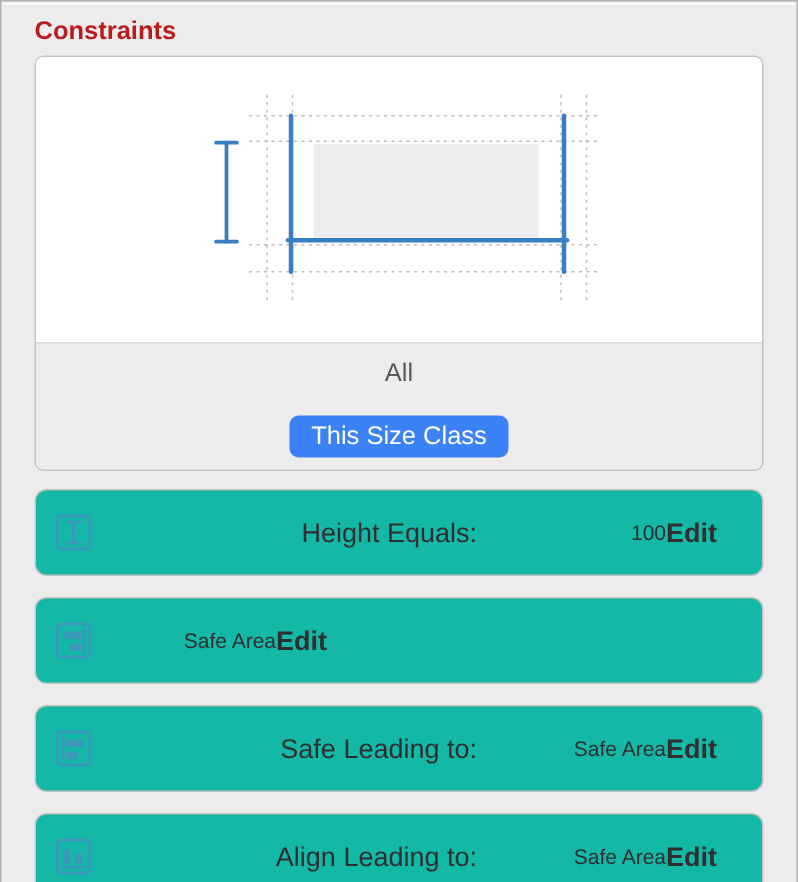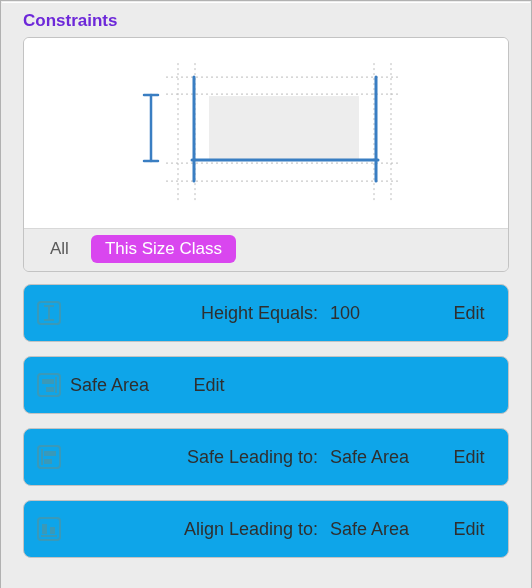--- a/index.html
+++ b/index.html
@@ -22,64 +22,65 @@
   .panel::before {
     content: "";
     position: absolute;
     left: 1px; right: 1px; top: 1px;
     height: 1px;
     background: #fff;
   }
   .section-title {
     font-size: 17px;
     font-weight: 700;
-    color: #6d28d9;
+    color: #b91c1c;
     padding: 10px 22px 6px;
   }
   .preview-wrap {
     margin: 0 22px 0 22px;
     border: 1px solid #c3c3c3;
     border-radius: 6px;
     overflow: hidden;
   }
   .preview {
     background: #fff;
     height: 190px;
     position: relative;
   }
   .filter-bar {
     display: flex;
     align-items: center;
     gap: 14px;
     padding: 6px 18px 8px;
     background: #ececec;
     border-top: 1px solid #d8d8d8;
+    flex-direction: column;
   }
   .tab {
     font-size: 17px;
     color: #5a5a5a;
     padding: 4px 8px;
     cursor: pointer;
   }
   .tab.active {
-    background: #d946ef;
+    background: #3b82f6;
     color: #fff;
     border-radius: 6px;
     padding: 4px 14px;
   }
   .constraint-list {
     padding: 12px 22px 0;
     display: flex;
     flex-direction: column;
     gap: 14px;
   }
   .constraint-row {
     display: flex;
     align-items: center;
-    background: #0ea5e9;
+    background: #14b8a6;
     border: 1px solid #c3c3c3;
     border-radius: 8px;
     height: 58px;
     padding: 0 14px 0 10px;
   }
   .row-icon {
     width: 30px;
     height: 30px;
     flex: 0 0 30px;
     display: flex;
@@ -88,30 +89,30 @@
   }
   .row-label {
     flex: 1;
     text-align: right;
     font-size: 18px;
     color: #2f2f2f;
     padding-right: 6px;
   }
   .row-value {
     flex: 0 0 120px;
+    text-align: right;
+    font-size: 14px;
+    color: #2f2f2f;
+    padding-left: 6px;
+  }
+  .row-edit {
+    flex: 0 0 50px;
     text-align: left;
     font-size: 18px;
-    color: #2f2f2f;
-    padding-left: 6px;
-  }
-  .row-edit {
-    flex: 0 0 50px;
-    text-align: center;
-    font-size: 18px;
-    font-weight: 400;
+    font-weight: 700;
     color: #2f2f2f;
     cursor: pointer;
   }
   
   .diag {
     position: absolute;
     left: 50%;
     top: 50%;
     transform: translate(-50%, -47%);
     width: 300px;

